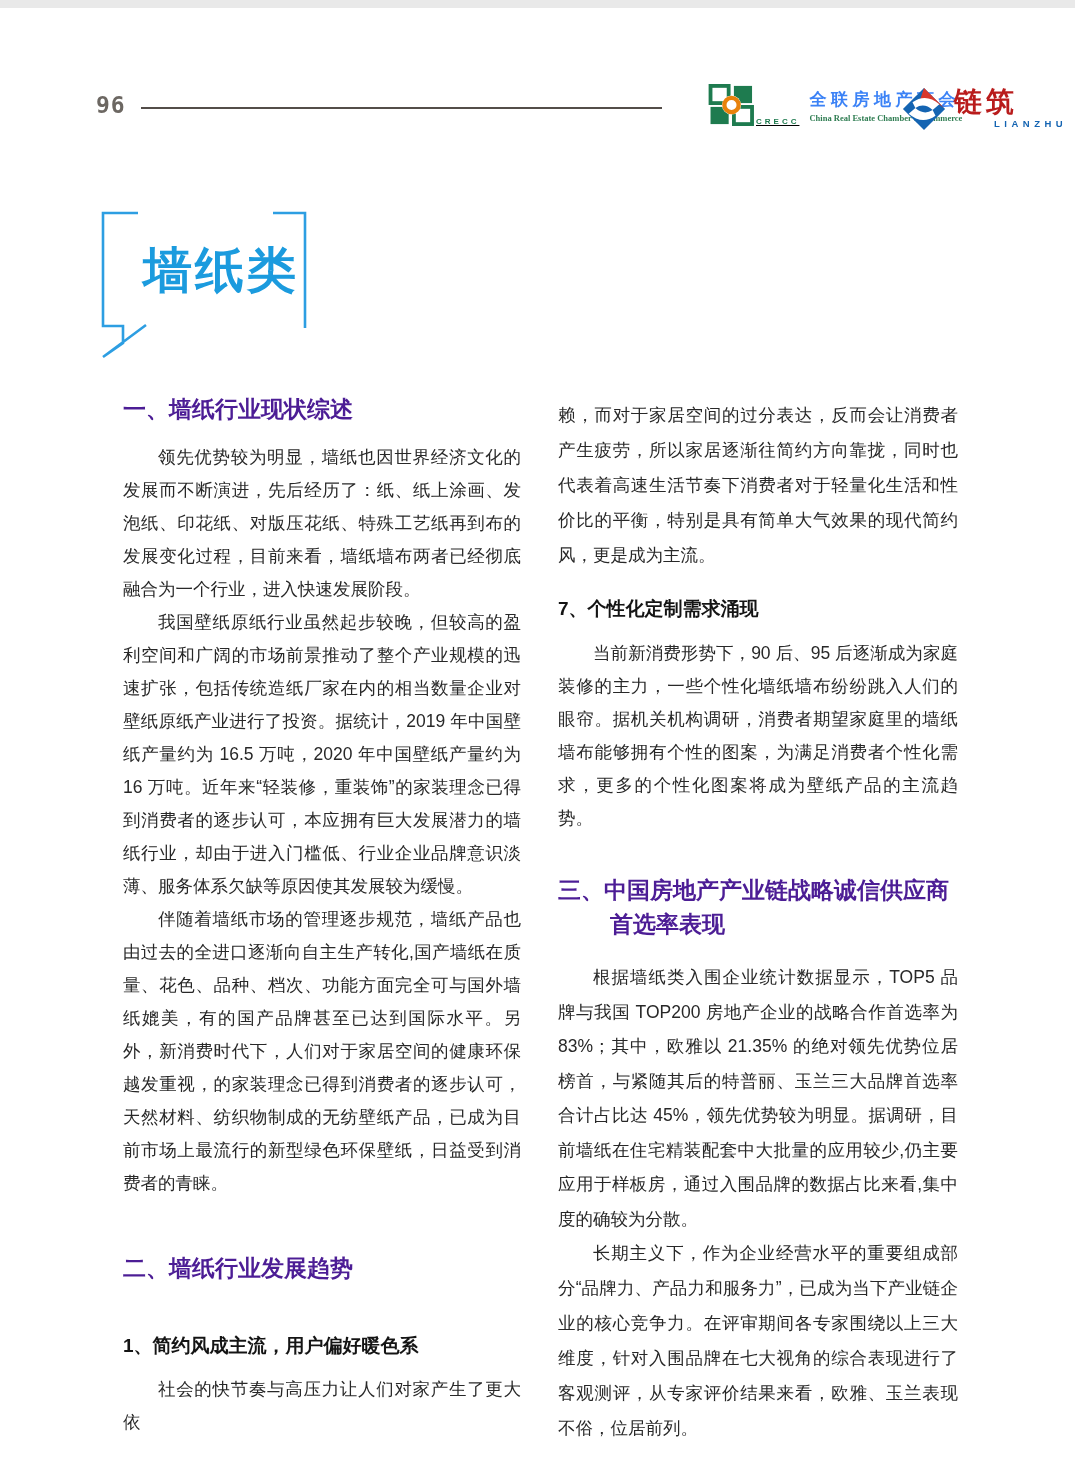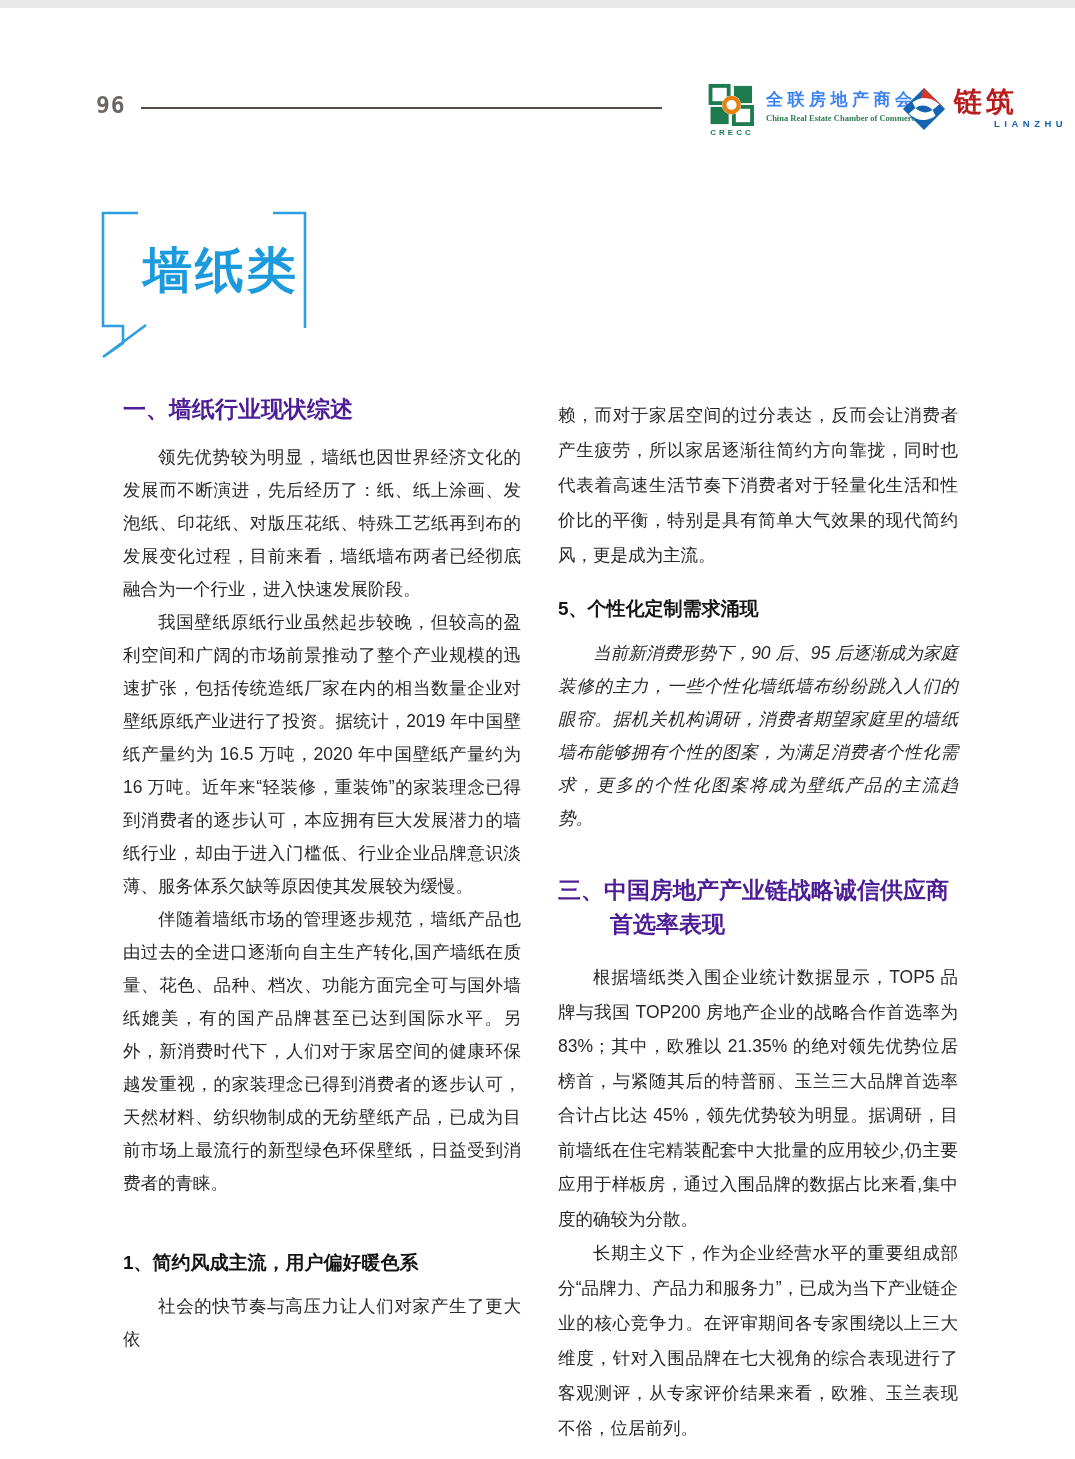--- a/index.html
+++ b/index.html
@@ -14,21 +14,21 @@
     position:absolute; left:96px; top:84px;
     font-family:"DejaVu Sans Mono", monospace;
     font-size:23px; font-weight:bold; color:#6c6762; letter-spacing:1px;
   }
   .header-rule {
     position:absolute; left:141px; top:99px; width:521px; height:2px;
     background:#534d49;
   }
   .logo-group { position:absolute; display:flex; align-items:flex-start; }
   .crecc-logo { left:708px; top:76px; }
-  .crecc-mark { display:flex; flex-direction:column; align-items:center; }
+  .crecc-mark { display:flex; align-items:flex-end;text-decoration:underline; }
   .crecc-abbr {
     font-size:8px; font-weight:bold; color:#1e7b4f; letter-spacing:3px; margin-top:2px;
   }
   .crecc-names { margin-left:10px; padding-top:4px; }
   .crecc-cn {
     font-size:17px; font-weight:bold; color:#3b82f6; letter-spacing:4.5px; white-space:nowrap;
   }
   .crecc-en {
     font-family:"Liberation Serif", serif;
     font-size:8.5px; font-weight:bold; color:#2f7d52; margin-top:2px; white-space:nowrap;
@@ -70,21 +70,21 @@
   .no-indent { text-indent:0; }
   .lh35 { line-height:35px; }
   .lh345 { line-height:34.5px; }
 
   .mb17 { margin-bottom:17px; }
   .mt53 { margin-top:53px; }
   .mt50 { margin-top:50px; }
   .mt38 { margin-top:38px; }
   .mt23 { margin-top:23px; }
   .mt19 { margin-top:19px; }
-  .mt15 { margin-top:15px;font-style:italic; }
+  .mt15 { margin-top:15px; }
   .mt14 { margin-top:14px; }
 </style>
 </head>
 <body>
 
 <div class="page">
 
   <div class="page-number">96</div>
   <div class="header-rule"></div>
 
@@ -123,26 +123,27 @@
     <polyline points="42,7 7,7 7,120 27,120 27,137 7,151 50,119" fill="none" stroke="#2d9ee2" stroke-width="2.6" stroke-linejoin="miter"></polyline>
     <polyline points="177,7 209,7 209,122" fill="none" stroke="#2d9ee2" stroke-width="2.6"></polyline>
   </svg>
   <div class="chapter-title">墙纸类</div>
 
   <div class="col col-left">
     <h2 class="sec-heading mb17">一、墙纸行业现状综述</h2>
     <p class="body-text">领先优势较为明显，墙纸也因世界经济文化的发展而不断演进，先后经历了：纸、纸上涂画、发泡纸、印花纸、对版压花纸、特殊工艺纸再到布的发展变化过程，目前来看，墙纸墙布两者已经彻底 融合为一个行业，进入快速发展阶段。</p>
     <p class="body-text">我国壁纸原纸行业虽然起步较晚，但较高的盈利空间和广阔的市场前景推动了整个产业规模的迅速扩张，包括传统造纸厂家在内的相当数量企业对壁纸原纸产业进行了投资。据统计，2019 年中国壁纸产量约为 16.5 万吨，2020 年中国壁纸产量约为 16 万吨。近年来“轻装修，重装饰”的家装理念已得到消费者的逐步认可，本应拥有巨大发展潜力的墙纸行业，却由于进入门槛低、行业企业品牌意识淡薄、服务体系欠缺等原因使其发展较为缓慢。</p>
     <p class="body-text">伴随着墙纸市场的管理逐步规范，墙纸产品也由过去的全进口逐渐向自主生产转化,国产墙纸在质量、花色、品种、档次、功能方面完全可与国外墙纸媲美，有的国产品牌甚至已达到国际水平。另外，新消费时代下，人们对于家居空间的健康环保越发重视，的家装理念已得到消费者的逐步认可，天然材料、纺织物制成的无纺壁纸产品，已成为目前市场上最流行的新型绿色环保壁纸，日益受到消费者的青睐。</p>
+    <h2 class="sec-heading mt53">二、墙纸行业发展趋势</h2>
     <h3 class="sub-heading mt50">1、简约风成主流，用户偏好暖色系</h3>
     <p class="body-text mt14">社会的快节奏与高压力让人们对家产生了更大依</p>
   </div>
 
   <div class="col col-right">
     <p class="body-text no-indent lh35">赖，而对于家居空间的过分表达，反而会让消费者产生疲劳，所以家居逐渐往简约方向靠拢，同时也代表着高速生活节奏下消费者对于轻量化生活和性价比的平衡，特别是具有简单大气效果的现代简约风，更是成为主流。</p>
-    <h3 class="sub-heading mt23">5、个性化定制需求涌现</h3>
+    <h3 class="sub-heading mt23">7、个性化定制需求涌现</h3>
     <p class="body-text mt15">当前新消费形势下，90 后、95 后逐渐成为家庭装修的主力，一些个性化墙纸墙布纷纷跳入人们的眼帘。据机关机构调研，消费者期望家庭里的墙纸墙布能够拥有个性的图案，为满足消费者个性化需求，更多的个性化图案将成为壁纸产品的主流趋势。</p>
     <h2 class="sec-heading hang mt38">三、中国房地产产业链战略诚信供应商首选率表现</h2>
     <p class="body-text lh345 mt19">根据墙纸类入围企业统计数据显示，TOP5 品牌与我国 TOP200 房地产企业的战略合作首选率为 83%；其中，欧雅以 21.35% 的绝对领先优势位居榜首，与紧随其后的特普丽、玉兰三大品牌首选率合计占比达 45%，领先优势较为明显。据调研，目前墙纸在住宅精装配套中大批量的应用较少,仍主要应用于样板房，通过入围品牌的数据占比来看,集中度的确较为分散。</p>
     <p class="body-text lh35">长期主义下，作为企业经营水平的重要组成部分“品牌力、产品力和服务力”，已成为当下产业链企业的核心竞争力。在评审期间各专家围绕以上三大维度，针对入围品牌在七大视角的综合表现进行了客观测评，从专家评价结果来看，欧雅、玉兰表现不俗，位居前列。</p>
   </div>
 
 </div>
 
 </body></html>

